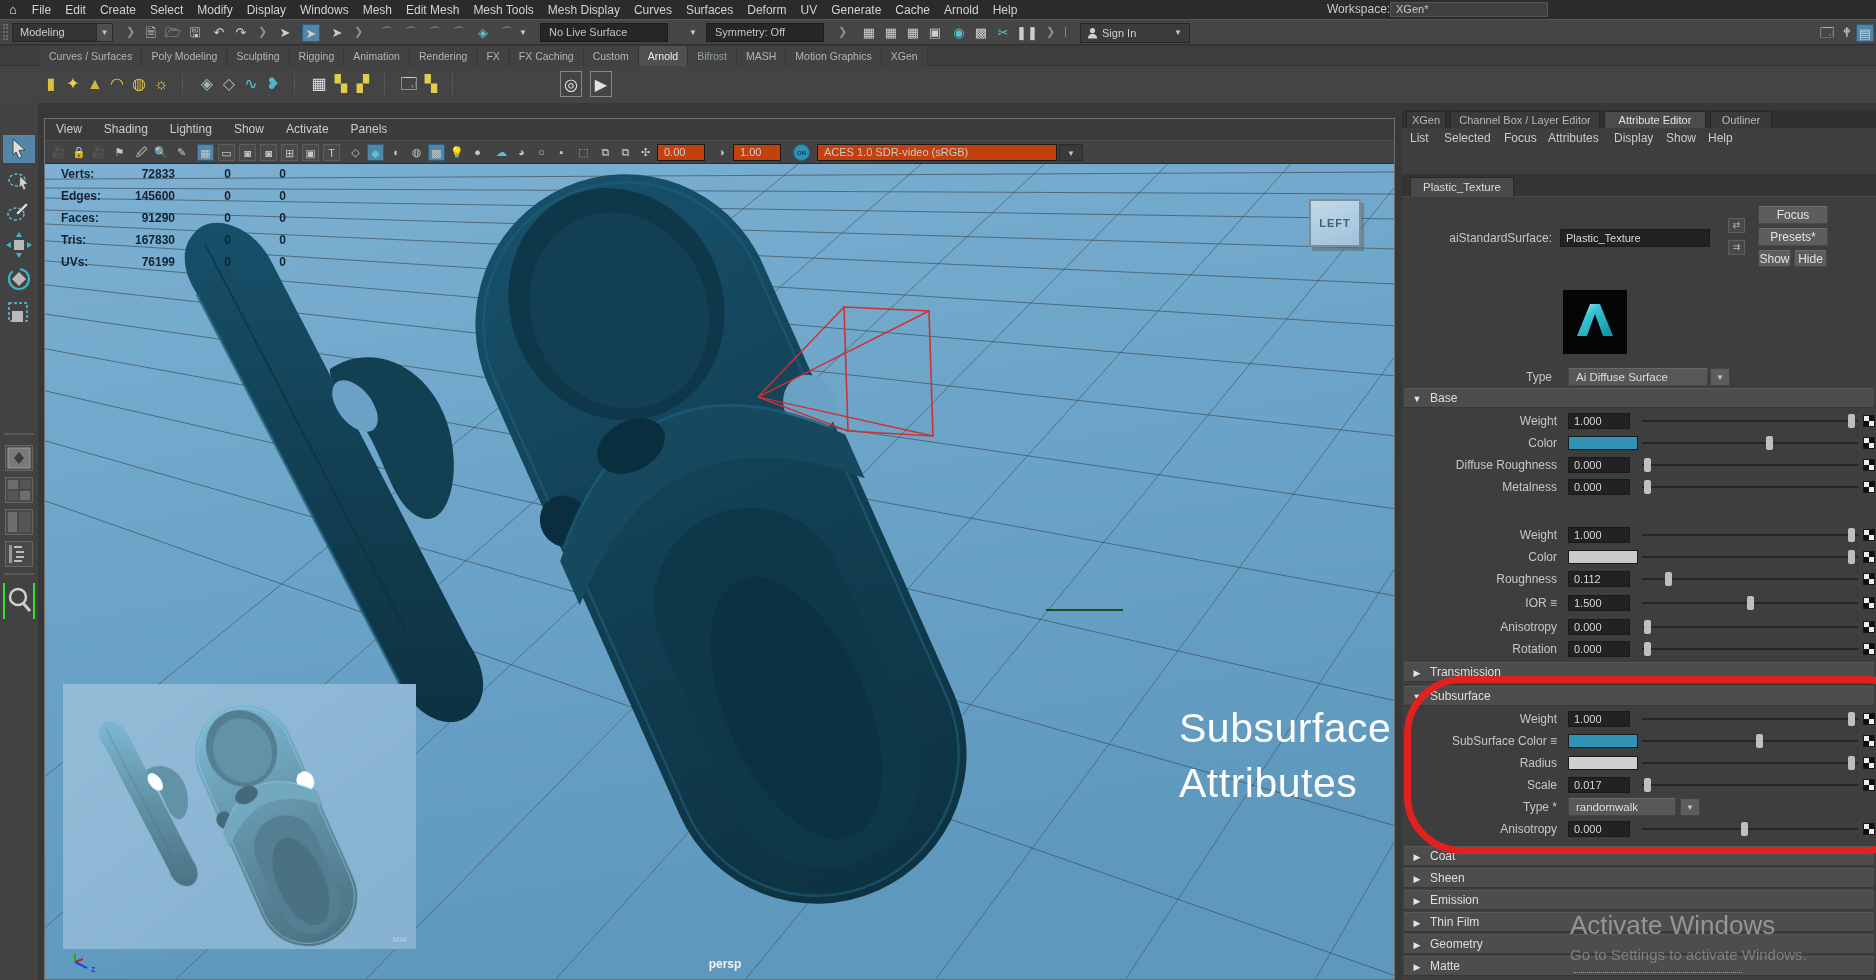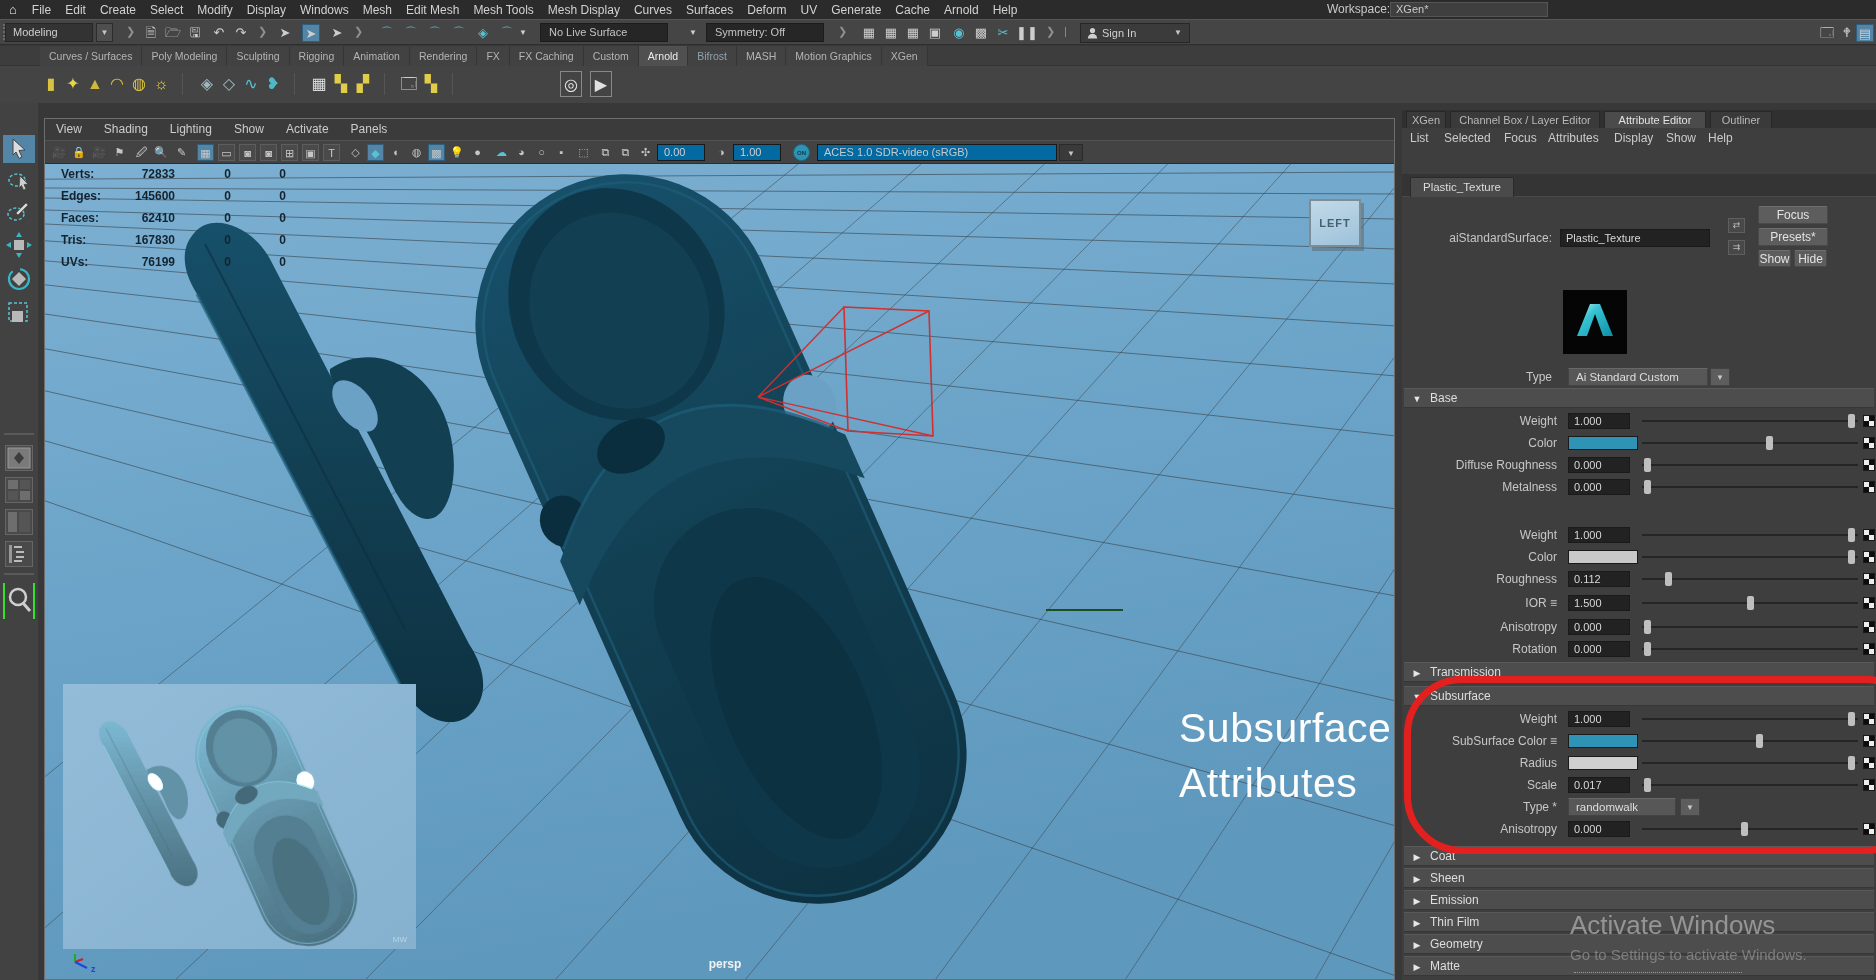--- a/index.html
+++ b/index.html
@@ -38,21 +38,21 @@
 .lay-btn{position:absolute;left:5px;width:28px;height:26px;border:1px solid #666;background:#4a4a4a;}
 
 .viewport{position:absolute;left:44px;top:118px;width:1351px;height:862px;border:1px solid #6e6e6e;background:#3c3c3c;}
 .vp-menu{position:absolute;left:0;top:0;width:100%;height:21px;background:#3b3b3b;color:#cccccc;font-size:12px;line-height:21px;}
 .vp-menu .mi{display:inline-block;padding:0 11px;}
 .vp-tb{position:absolute;left:0;top:21px;width:100%;height:24px;background:#434343;border-top:1px solid #525252;border-bottom:1px solid #2d2d2d;}
 .vico{position:absolute;top:3px;width:17px;height:17px;line-height:17px;text-align:center;font-size:11px;color:#c6c6c6;}
 .vico.box{border:1px solid #5d5d5d;background:#4a4a4a;}
 .vico.hl{background:#5285a6;border:1px solid #2f5d7e;}
 .vico.teal{color:#56c3d4;}
-.vfield{position:absolute;top:3px;height:17px;background:#0369a1;border:1px solid #191919;color:#cfcfcf;font-size:11px;line-height:15px;padding:0 6px;}
+.vfield{position:absolute;top:3px;height:17px;background:#c2410c;border:1px solid #191919;color:#cfcfcf;font-size:11px;line-height:15px;padding:0 6px;}
 .on-badge{position:absolute;top:3px;width:17px;height:17px;border-radius:50%;background:#2f93b4;color:#0b3b4a;font-size:6px;font-weight:bold;text-align:center;line-height:17px;border:1px solid #1c6a85;}
 .vp-canvas{position:absolute;left:0;top:45px;width:1349px;height:815px;overflow:hidden;}
 .hud{position:absolute;left:16px;top:3px;font-size:12px;font-weight:bold;color:#132430;}
 .hud-row{position:relative;height:22px;}
 .hud-l{position:absolute;left:0;top:0;}
 .hud-1{position:absolute;left:40px;width:74px;text-align:right;}
 .hud-2{position:absolute;left:120px;width:50px;text-align:right;}
 .hud-3{position:absolute;left:175px;width:50px;text-align:right;}
 .left-badge{position:absolute;left:1264px;top:35px;width:52px;height:48px;background:linear-gradient(160deg,#c2d9e8,#9dc2da);border:2px solid #7e8d94;box-shadow:3px 4px 0 rgba(90,110,120,.55);color:#44616f;font-size:11px;font-weight:bold;letter-spacing:1px;text-align:center;line-height:44px;}
 .sss{position:absolute;left:1134px;top:537px;color:#fdfdfd;font-size:41px;line-height:55px;letter-spacing:0.5px;}
@@ -88,21 +88,21 @@
 <body>
 
 <div class="menubar">
   <span class="home-ic">⌂</span><span class="mi">File</span><span class="mi">Edit</span><span class="mi">Create</span><span class="mi">Select</span><span class="mi">Modify</span><span class="mi">Display</span><span class="mi">Windows</span><span class="mi">Mesh</span><span class="mi">Edit Mesh</span><span class="mi">Mesh Tools</span><span class="mi">Mesh Display</span><span class="mi">Curves</span><span class="mi">Surfaces</span><span class="mi">Deform</span><span class="mi">UV</span><span class="mi">Generate</span><span class="mi">Cache</span><span class="mi">Arnold</span><span class="mi">Help</span>
   <span class="ws-label">Workspace:</span>
   <span class="ws-box">XGen*</span>
 </div>
 
 <div class="toolbar">
   <span class="grip" style="left:3px"></span>
-  <span class="ddbox" style="left:5px;width:88px">Modeling</span>
+  <span class="ddbox" style="left:12px;width:88px">Modeling</span>
   <span class="dd-arrow" style="left:96px">▼</span>
   <span class="tsep" style="left:126px">❯</span>
   <span class="tico" style="left:142px">🗎</span>
   <span class="tico" style="left:164px">🗁</span>
   <span class="tico" style="left:186px">🖫</span>
   <span class="tico" style="left:210px">↶</span>
   <span class="tico" style="left:232px">↷</span>
   <span class="tsep" style="left:258px">❯</span>
   <span class="tico" style="left:276px">➤</span>
   <span class="tico hl" style="left:302px">➤</span>
@@ -384,21 +384,21 @@
           <span class="hud-3">0</span>
         </div>
       <div class="hud-row">
           <span class="hud-l">Edges:</span>
           <span class="hud-1">145600</span>
           <span class="hud-2">0</span>
           <span class="hud-3">0</span>
         </div>
       <div class="hud-row">
           <span class="hud-l">Faces:</span>
-          <span class="hud-1">62410</span>
+          <span class="hud-1">91290</span>
           <span class="hud-2">0</span>
           <span class="hud-3">0</span>
         </div>
       <div class="hud-row">
           <span class="hud-l">Tris:</span>
           <span class="hud-1">167830</span>
           <span class="hud-2">0</span>
           <span class="hud-3">0</span>
         </div>
       <div class="hud-row">
@@ -450,21 +450,21 @@
           <linearGradient id="agrad" x1="0" y1="0" x2="1" y2="1">
             <stop offset="0" stop-color="#c8f0f4"></stop>
             <stop offset="0.35" stop-color="#37c3d3"></stop>
             <stop offset="1" stop-color="#0e8fa6"></stop>
           </linearGradient>
         </defs>
         <path d="M14,46 L27,14 L37,14 L50,46 L40,46 L32,24 L24,46 Z" fill="url(#agrad)"></path>
       </svg>
   </div>
   <span class="plab" style="top:256px;width:150px">Type</span>
-  <span class="typebox" style="left:166px;top:258px;width:140px">Ai Standard Custom</span>
+  <span class="typebox" style="left:166px;top:258px;width:140px">Ai Diffuse Surface</span>
   <span class="typearrow" style="left:308px;top:258px">▼</span>
 
   <div class="sec" style="top:278px"><span class="tri">▼</span><span>Base</span></div>
   <div class="prow" style="top:300px">
       <span class="plab">Weight</span>
       <span class="pfield">1.000</span>
       <span class="sl">
         <span class="hd" style="left:206px"></span>
       </span>
       <span class="map"></span>

